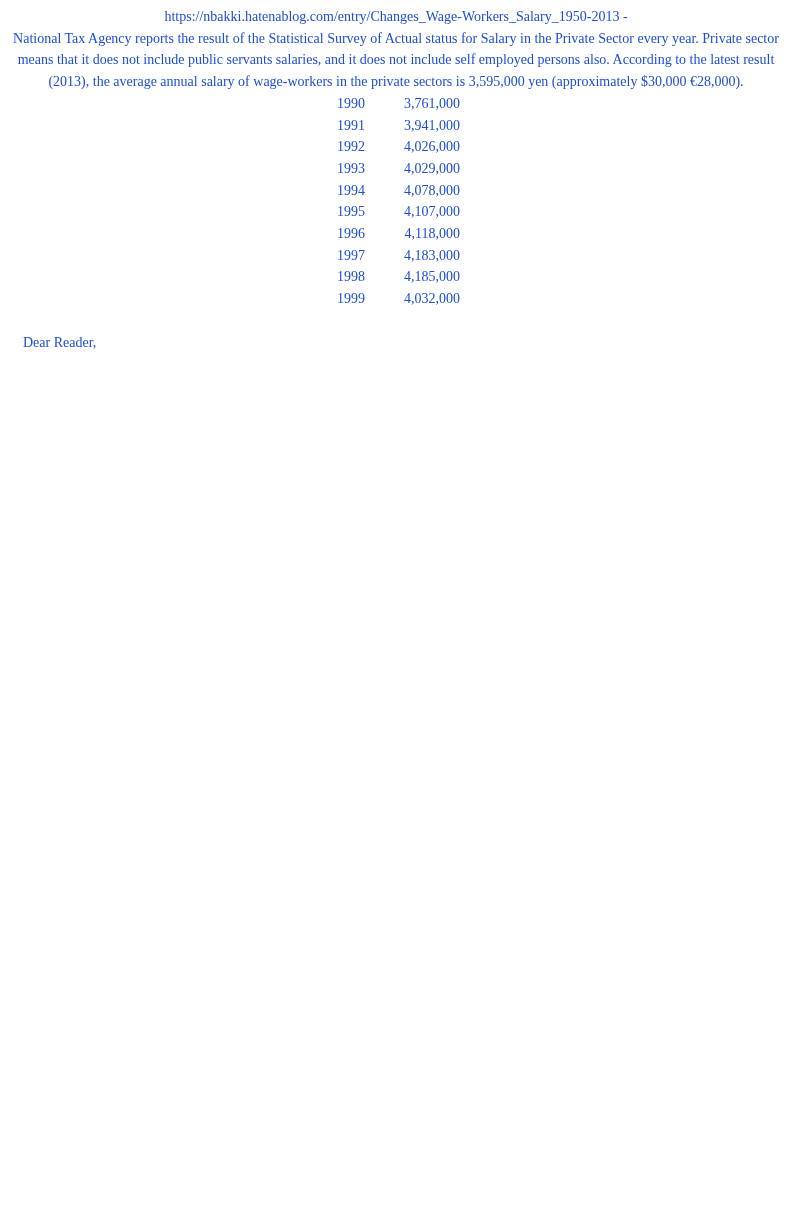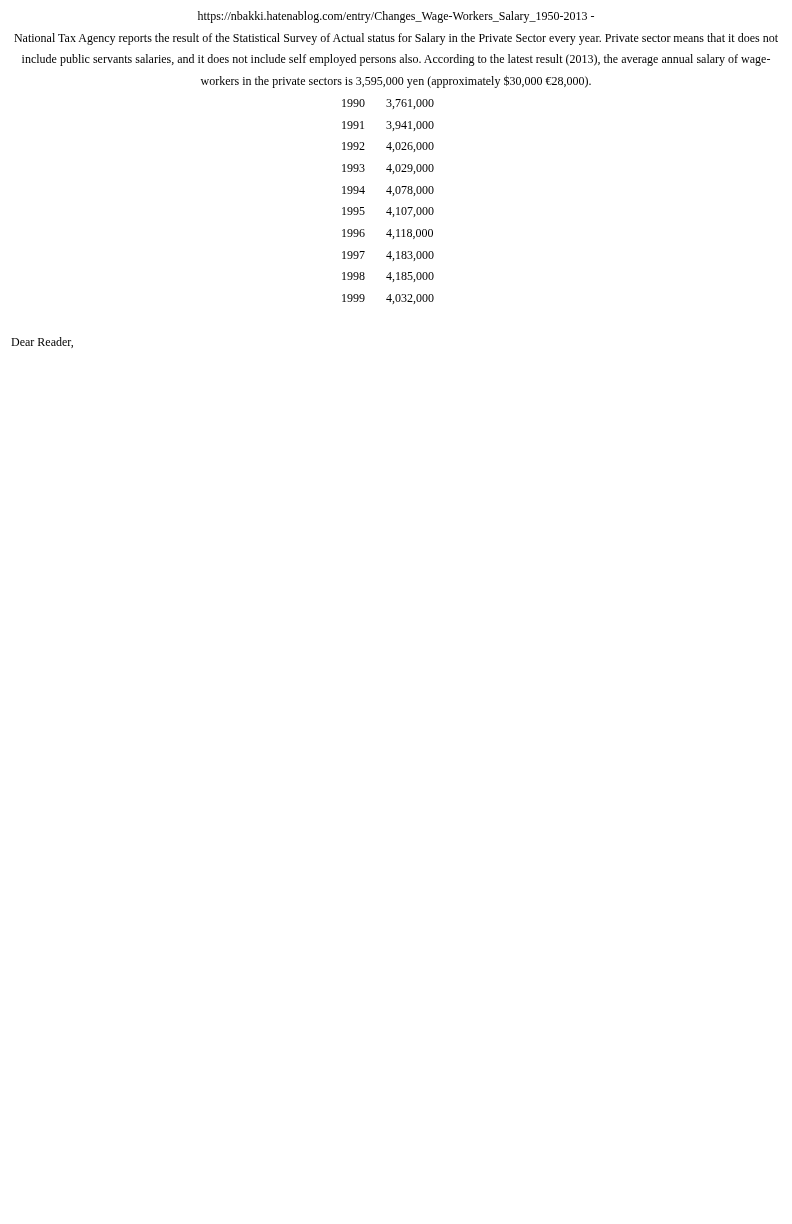--- a/index.html
+++ b/index.html
@@ -7,23 +7,23 @@
     padding: 0;
     background: #ffffff;
   }
   .page {
     position: relative;
     width: 792px;
     height: 1224px;
     box-sizing: border-box;
     padding: 6px 11px 0 11px;
     background: #ffffff;
-    color: #000000;
+    color: #1d4ed8;
     font-family: "Liberation Serif", "DejaVu Serif", serif;
-    font-size: 12px;
+    font-size: 14px;
     line-height: 21.7px;
     overflow: hidden;
   }
   .center-block {
     text-align: center;
   }
   .salary-table {
     display: flex;
     flex-direction: column;
     align-items: center;
@@ -31,23 +31,24 @@
   .salary-row {
     display: flex;
   }
   .salary-row .yr {
     width: 33px;
     text-align: right;
   }
   .salary-row .val {
     width: 74px;
     margin-left: 21px;
+    text-align: right;
   }
   .letter p, .letter div {
-    margin: 0;
+    margin: 12px;
   }
   .gap-above {
     margin-top: 21.7px !important;
   }
   .letter-body {
     white-space: pre-wrap;
     text-indent: 38px;
   }
 </style>
 </head>

